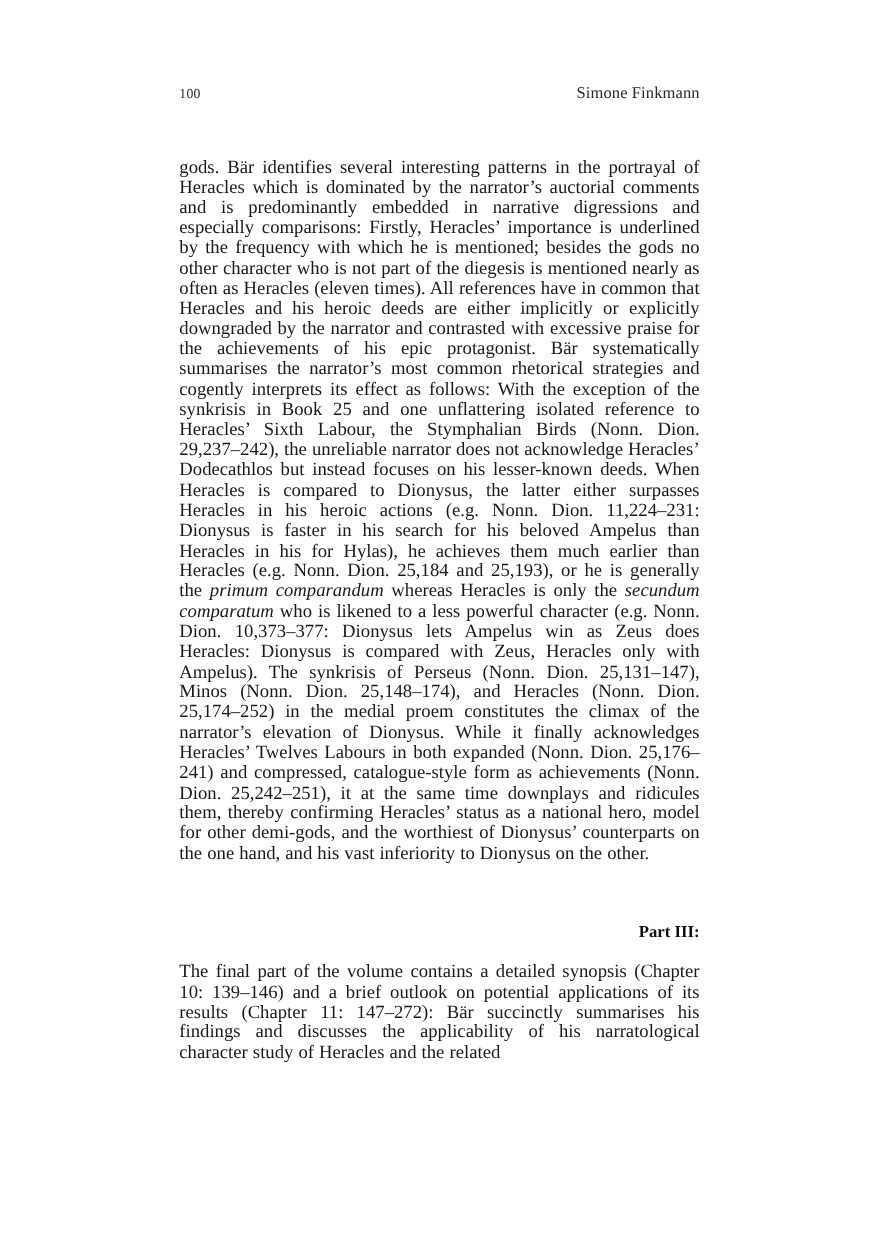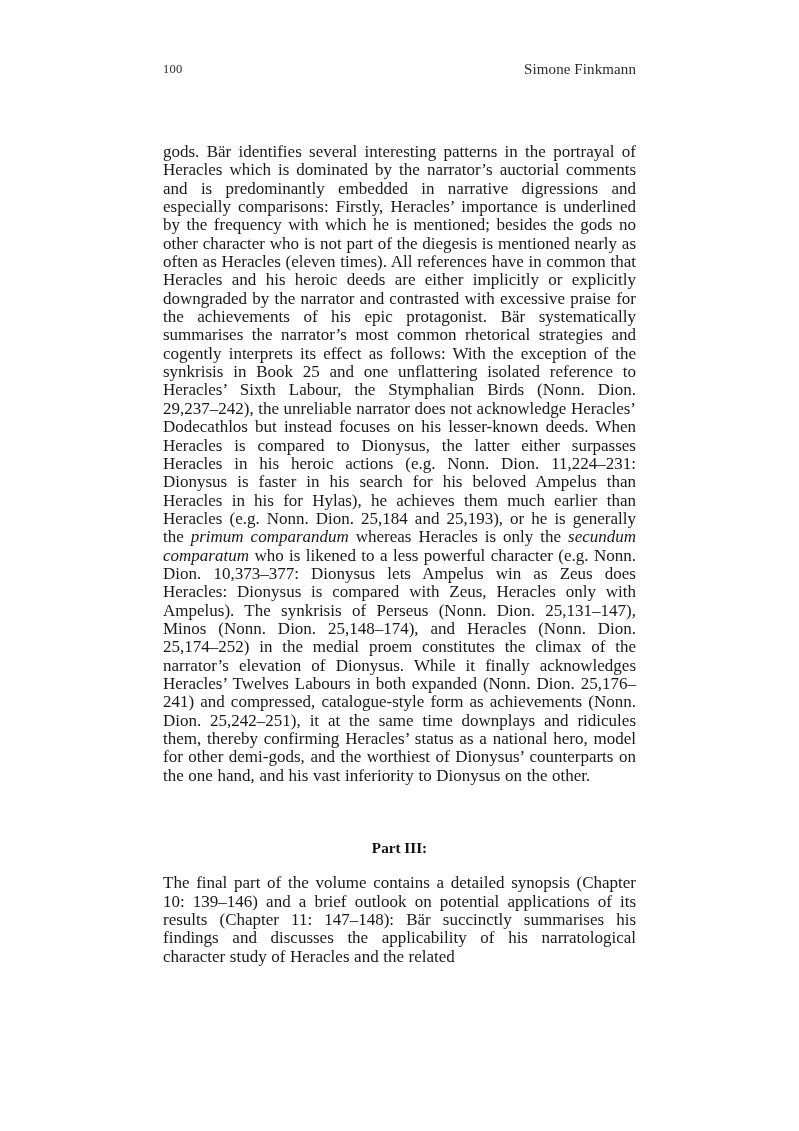--- a/index.html
+++ b/index.html
@@ -15,21 +15,21 @@
     margin: 0 auto;
     overflow: hidden;
     font-family: "Liberation Serif", "DejaVu Serif", serif;
     color: #1a1a1a;
     -webkit-font-smoothing: antialiased;
   }
 
   
   .running-head {
     position: absolute;
-    top: 60px;
+    top: 76px;
     left: 163px;
     width: 473px;
     height: 18px;
     font-size: 12.5px;
     line-height: 18px;
     color: #2a2a2a;
   }
   .folio {
     position: absolute;
     left: 0;
@@ -65,21 +65,21 @@
     word-spacing: 0.02em;
   }
   .it {
     font-style: italic;
   }
   h2.part-heading {
     margin: 0;
     font-size: 15.2px;
     line-height: 18.35px;
     font-weight: bold;
-    text-align: center;
+    text-align: right;
     color: #111111;
   }
   .gap-before-heading {
     height: 54px;
   }
   .gap-after-heading {
     height: 17px;
   }
 </style>
 </head>
@@ -95,17 +95,17 @@
   <div class="textblock">
 
     <p class="body" id="para1"><span>gods. Bär identifies several interesting patterns in the portrayal of Heracles which is dominated by the narrator’s auctorial comments and is predominantly embedded in narrative digressions and especially comparisons: Firstly, Heracles’ importance is underlined by the frequency with which he is mentioned; besides the gods no other character who is not part of the diegesis is mentioned nearly as often as Heracles (eleven times). All references have in common that Heracles and his heroic deeds are either implicitly or explicitly downgraded by the narrator and contrasted with excessive praise for the achievements of his epic protagonist. Bär systematically summarises the narrator’s most common rhetorical strategies and cogently interprets its effect as follows: With the exception of the synkrisis in Book 25 and one unflattering isolated reference to Heracles’ Sixth Labour, the Stymphalian Birds (Nonn. Dion. 29,237–242), the unreliable narrator does not acknowledge Heracles’ Dodecathlos but instead focuses on his lesser-known deeds. When Heracles is compared to Dionysus, the latter either surpasses Heracles in his heroic actions (e.g. Nonn. Dion. 11,224–231: Dionysus is faster in his search for his beloved Ampelus than Heracles in his for Hylas), he achieves them much earlier than Heracles (e.g. Nonn. Dion. 25,184 and 25,193), or he is generally the </span><span class="it">primum comparandum</span><span> whereas Heracles is only the </span><span class="it">secundum comparatum</span><span> who is likened to a less powerful character (e.g. Nonn. Dion. 10,373–377: Dionysus lets Ampelus win as Zeus does Heracles: Dionysus is compared with Zeus, Heracles only with Ampelus). The synkrisis of Perseus (Nonn. Dion. 25,131–147), Minos (Nonn. Dion. 25,148–174), and Heracles (Nonn. Dion. 25,174–252) in the medial proem constitutes the climax of the narrator’s elevation of Dionysus. While it finally acknowledges Heracles’ Twelves Labours in both expanded (Nonn. Dion. 25,176–241) and compressed, catalogue-style form as achievements (Nonn. Dion. 25,242–251), it at the same time downplays and ridicules them, thereby confirming Heracles’ status as a national hero, model for other demi-gods, and the worthiest of Dionysus’ counterparts on the one hand, and his vast inferiority to Dionysus on the other.</span></p>
 
     <div class="gap-before-heading"></div>
 
     <h2 class="part-heading">Part III:</h2>
 
     <div class="gap-after-heading"></div>
 
-    <p class="body">The final part of the volume contains a detailed synopsis (Chapter 10: 139–146) and a brief outlook on potential applications of its results (Chapter 11: 147–148): Bär succinctly summarises his findings and discusses the applicability of his narratological character study of Heracles and the related</p>
+    <p class="body">The final part of the volume contains a detailed synopsis (Chapter 10: 139–146) and a brief outlook on potential applications of its results (Chapter 11: 147–272): Bär succinctly summarises his findings and discusses the applicability of his narratological character study of Heracles and the related</p>
 
   </div>
 
 </div>
 
 </body></html>

